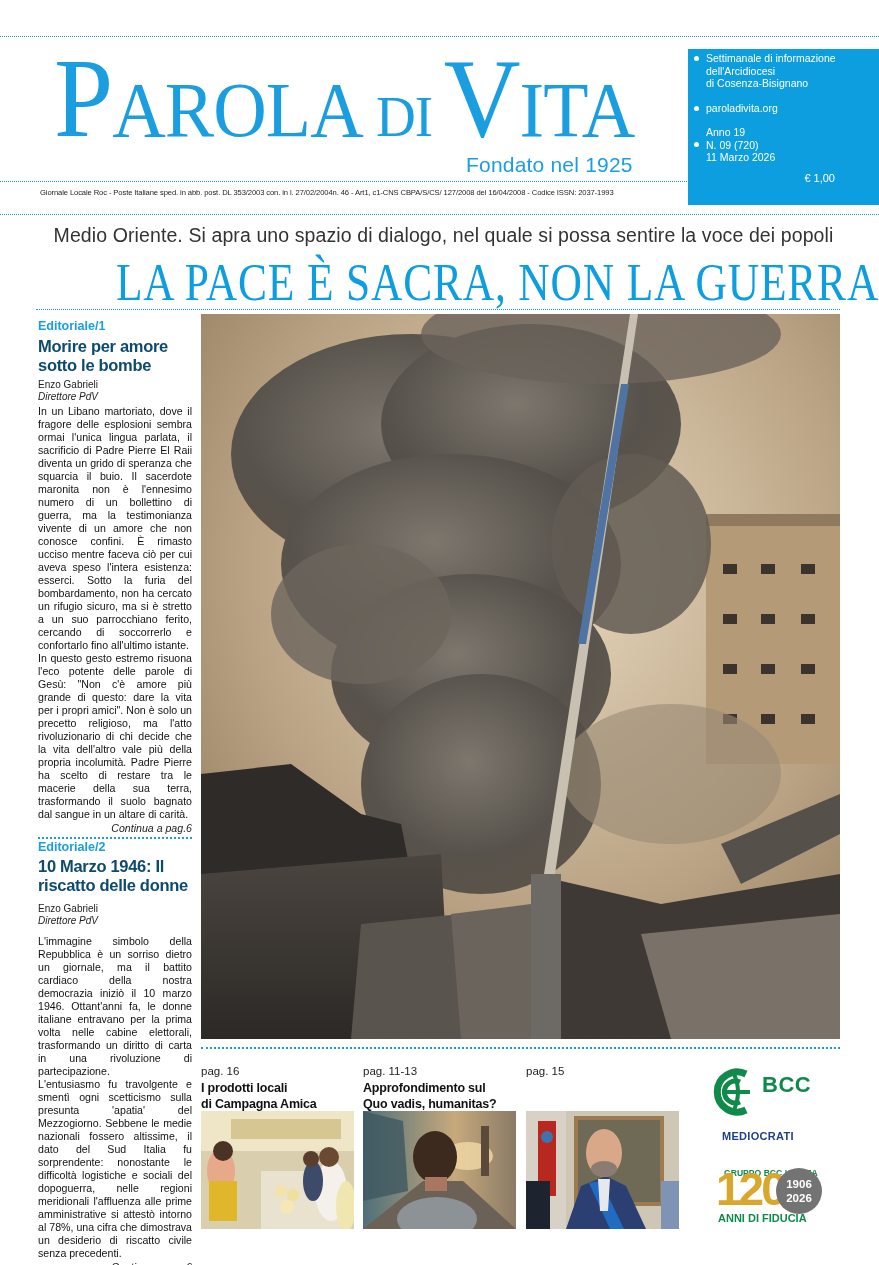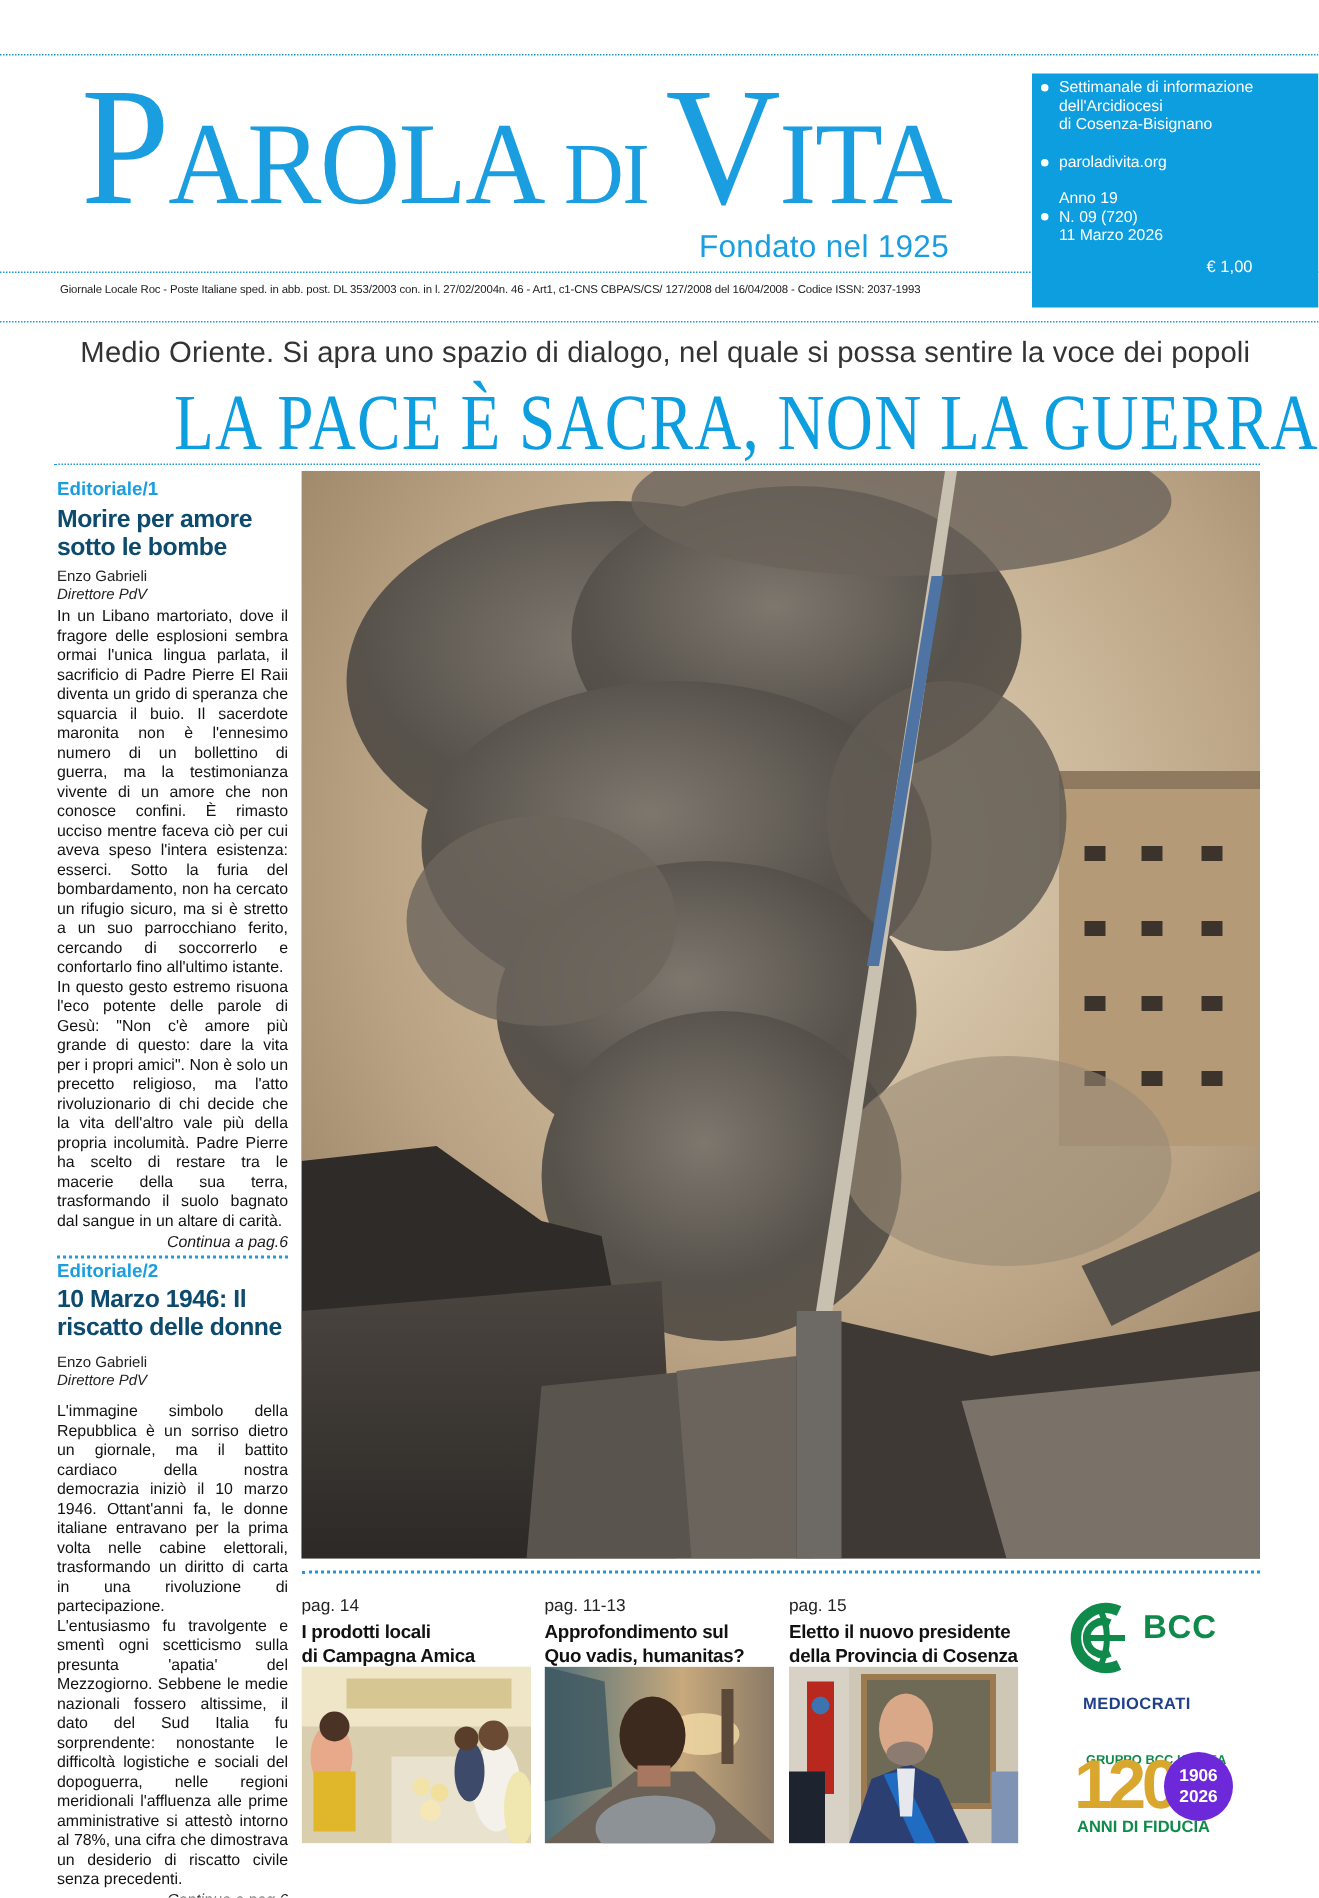--- a/index.html
+++ b/index.html
@@ -212,21 +212,21 @@
       <polygon points="520,530 639,480 639,520 540,570" fill="#56504a"></polygon>
       <polygon points="440,620 639,600 639,725 470,725" fill="#7a7168"></polygon>
       <rect x="330" y="560" width="30" height="165" fill="#6d6a66"></rect>
     </g>
   </svg>
 </div>
 
 <div class="dotline" style="left:201px; top:1047px; width:639px; border-top-width:2.5px;"></div>
 
 <div class="teaser" style="left:201px;">
-  <div class="teaser-page">pag. 14</div>
+  <div class="teaser-page">pag. 16</div>
   <div class="teaser-title">
     <div>I prodotti locali</div>
     <div>di Campagna Amica</div>
   </div>
   <div class="teaser-img">
     <svg width="153" height="118" viewBox="0 0 153 118">
       <rect width="153" height="118" fill="#d9cfae"></rect>
       <rect x="0" y="0" width="153" height="40" fill="#efe6c8"></rect>
       <rect x="30" y="8" width="110" height="20" fill="#d6c692"></rect>
       <rect x="60" y="60" width="80" height="58" fill="#e9e2cf"></rect>
@@ -267,24 +267,20 @@
       <polygon points="0,118 60,70 100,70 153,118" fill="#6c6156"></polygon>
       <ellipse cx="74" cy="108" rx="40" ry="22" fill="#8d9296"></ellipse>
       <ellipse cx="72" cy="46" rx="22" ry="26" fill="#3b2a1d"></ellipse>
       <rect x="62" y="66" width="22" height="14" fill="#a7785f"></rect>
     </svg>
   </div>
 </div>
 
 <div class="teaser" style="left:526px;">
   <div class="teaser-page">pag. 15</div>
-  <div class="teaser-title" style="width:160px;">
-    <div>Eletto il nuovo presidente</div>
-    <div>della Provincia di Cosenza</div>
-  </div>
   <div class="teaser-img">
     <svg width="153" height="118" viewBox="0 0 153 118">
       <rect width="153" height="118" fill="#cfc7b6"></rect>
       <rect x="0" y="0" width="40" height="118" fill="#d7d1c6"></rect>
       <rect x="12" y="10" width="18" height="75" fill="#b8281f"></rect>
       <circle cx="21" cy="26" r="6" fill="#3d74b0"></circle>
       <rect x="48" y="5" width="90" height="90" fill="#9d7a4f"></rect>
       <rect x="52" y="9" width="82" height="82" fill="#6e6a55"></rect>
       <polygon points="40,118 55,75 80,65 100,75 120,118" fill="#2c3f73"></polygon>
       <polygon points="63,72 75,70 98,118 84,118" fill="#1f6cc2"></polygon>
@@ -303,18 +299,18 @@
       <path d="M46,12 a20,20 0 1,0 0,36" fill="none" stroke="#0f8a4a" stroke-width="7"></path>
       <path d="M40,20 a11,11 0 1,0 0,20" fill="none" stroke="#0f8a4a" stroke-width="5"></path>
       <path d="M32,8 Q44,30 32,52" fill="none" stroke="#0f8a4a" stroke-width="4"></path>
       <rect x="22" y="28" width="28" height="4" fill="#0f8a4a"></rect>
     </g>
   </svg>
   <div style="position:absolute; left:62px; top:10px; font-size:22px; font-weight:bold; color:#0f8a4a; letter-spacing:0.5px;">BCC</div>
   <div style="position:absolute; left:22px; top:68px; font-size:11px; font-weight:bold; color:#1f3f8a; letter-spacing:0.3px;">MEDIOCRATI</div>
   <div style="position:absolute; left:24px; top:106px; font-size:8.6px; font-weight:bold; color:#0f8a4a;">GRUPPO BCC ICCREA</div>
   <div style="position:absolute; left:16px; top:101px; font-size:46px; font-weight:bold; color:#d9a62e; letter-spacing:-3px; line-height:52px;">120</div>
-  <div style="position:absolute; left:76px; top:106px; width:46px; height:46px; border-radius:50%; background:#6d28d9; color:#fff; font-weight:bold; font-size:11.5px; line-height:14px; text-align:center; padding-top:9px;">
+  <div style="position:absolute; left:76px; top:106px; width:46px; height:46px; border-radius:50%; background:#737373; color:#fff; font-weight:bold; font-size:11.5px; line-height:14px; text-align:center; padding-top:9px;">
     <div>1906</div>
     <div>2026</div>
   </div>
   <div style="position:absolute; left:18px; top:150px; font-size:11px; font-weight:bold; color:#0f8a4a;">ANNI DI FIDUCIA</div>
 </div>
 
 </body></html>

